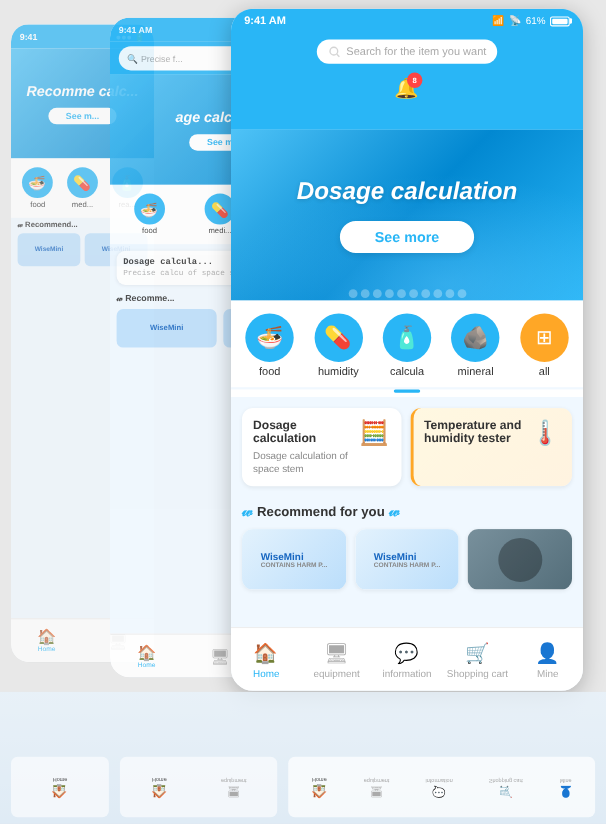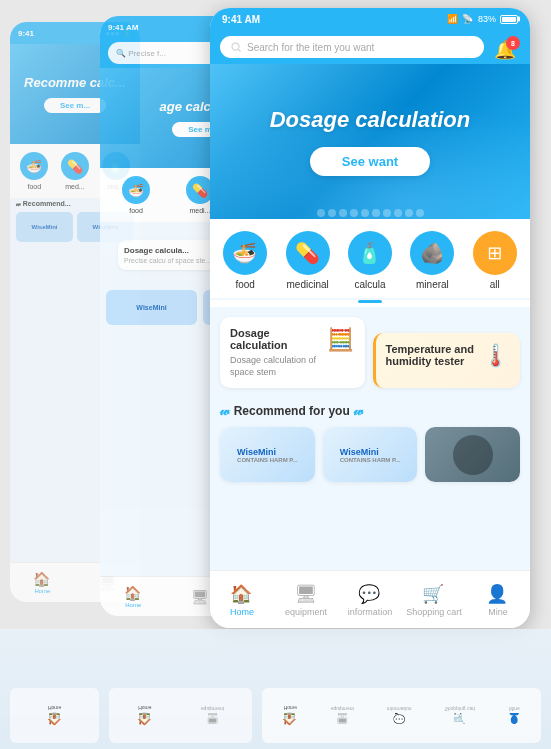--- a/index.html
+++ b/index.html
@@ -98,24 +98,25 @@
     .battery-fill {
       position: absolute;
       left: 1px; top: 1px; bottom: 1px;
       width: 85%;
       background: #fff;
       border-radius: 1px;
     }
 
     .search-bar-row {
       background: #29b6f6;
-      padding: 6px 10px 0;
-      display: flex;
-      align-items: flex-start;
+      padding: 6px 10px 24px;
+      display: flex;
+      align-items: center;
       gap: 8px;
+      flex-direction: column;
     }
     .search-input {
       flex: 1;
       background: #fff;
       border-radius: 16px;
       display: flex;
       align-items: center;
       padding: 5px 10px;
       gap: 5px;
     }
@@ -278,21 +279,20 @@
     }
     .card-desc {
       font-size: 9px;
       color: #888;
       line-height: 1.3;
     }
 
     .card-orange {
       background: linear-gradient(135deg, #fff8e1, #fff3e0);
       border-left: 3px solid #ffa726;
-      margin-top: 16px;
     }
 
     
     .section-title {
       padding: 8px 10px 4px;
       font-size: 12px;
       font-weight: 700;
       color: #333;
       display: flex;
       align-items: center;
@@ -603,25 +603,26 @@
       <div class="ghost-cat">
         <div class="ghost-cat-icon">💊</div>
         <span class="ghost-cat-label">medi...</span>
       </div>
       <div class="ghost-cat">
         <div class="ghost-cat-icon">🧴</div>
         <span class="ghost-cat-label">rea...</span>
       </div>
     </div>
     <div style="display:flex; gap:6px; padding:6px;">
-      <div class="ghost-dosage" style="flex:1; margin:12px;">
+      <div class="ghost-dosage" style="flex:1; margin:0;font-family:Liberation Mono, monospace;">
         <div class="ghost-dosage-title">Dosage calcula...</div>
         <div class="ghost-dosage-desc">Precise calcu of space ste...</div>
       </div>
     </div>
+    <div style="padding: 2px 6px; font-size:8px; font-weight:700; color:#333;">𝓌 Recomme...</div>
     <div style="display:flex; gap:6px; padding: 2px 6px;">
       <div style="flex:1; background:#bbdefb; border-radius:6px; height:35px; display:flex; align-items:center; justify-content:center; font-size:7px; font-weight:700; color:#1565c0;">WiseMini</div>
       <div style="flex:1; background:#bbdefb; border-radius:6px; height:35px; display:flex; align-items:center; justify-content:center; font-size:7px; font-weight:700; color:#1565c0;">WiseMini</div>
     </div>
     <div class="ghost-bottom-nav">
       <div class="ghost-nav-item">
         <span class="ghost-nav-icon">🏠</span>
         <span class="ghost-nav-label">Home</span>
       </div>
       <div class="ghost-nav-item">
@@ -634,21 +635,21 @@
   </div>
 </div>
 
 <div class="phone-main">
 
   <div class="status-bar">
     <div class="time">9:41 AM</div>
     <div class="icons">
       <span>📶</span>
       <span>📡</span>
-      <span>83%</span>
+      <span>61%</span>
       <div class="battery-bar">
           <div class="battery-fill"></div>
         </div>
     </div>
   </div>
 
   <div class="search-bar-row">
     <div class="search-input">
       <svg class="search-icon-svg" viewBox="0 0 24 24" fill="none" stroke="#aaa" stroke-width="2.5">
         <circle cx="11" cy="11" r="7"></circle>
@@ -657,21 +658,21 @@
       <span>Search for the item you want</span>
     </div>
     <div class="notif-bell">
       <span style="font-size:18px;color:#fff;">🔔</span>
       <div class="notif-badge">8</div>
     </div>
   </div>
 
   <div class="hero-banner">
     <div class="hero-title">Dosage calculation</div>
-    <button class="see-more-btn">See want</button>
+    <button class="see-more-btn">See more</button>
     <div class="pills">
       <div class="pill-item"></div>
       <div class="pill-item"></div>
       <div class="pill-item"></div>
       <div class="pill-item"></div>
       <div class="pill-item"></div>
       <div class="pill-item"></div>
       <div class="pill-item"></div>
       <div class="pill-item"></div>
       <div class="pill-item"></div>
@@ -679,21 +680,21 @@
     </div>
   </div>
 
   <div class="categories">
     <div class="cat-item">
       <div class="cat-icon">🍜</div>
       <span class="cat-label">food</span>
     </div>
     <div class="cat-item">
       <div class="cat-icon">💊</div>
-      <span class="cat-label">medicinal</span>
+      <span class="cat-label">humidity</span>
     </div>
     <div class="cat-item">
       <div class="cat-icon">🧴</div>
       <span class="cat-label">calcula</span>
     </div>
     <div class="cat-item">
       <div class="cat-icon">🪨</div>
       <span class="cat-label">mineral</span>
     </div>
     <div class="cat-item">

